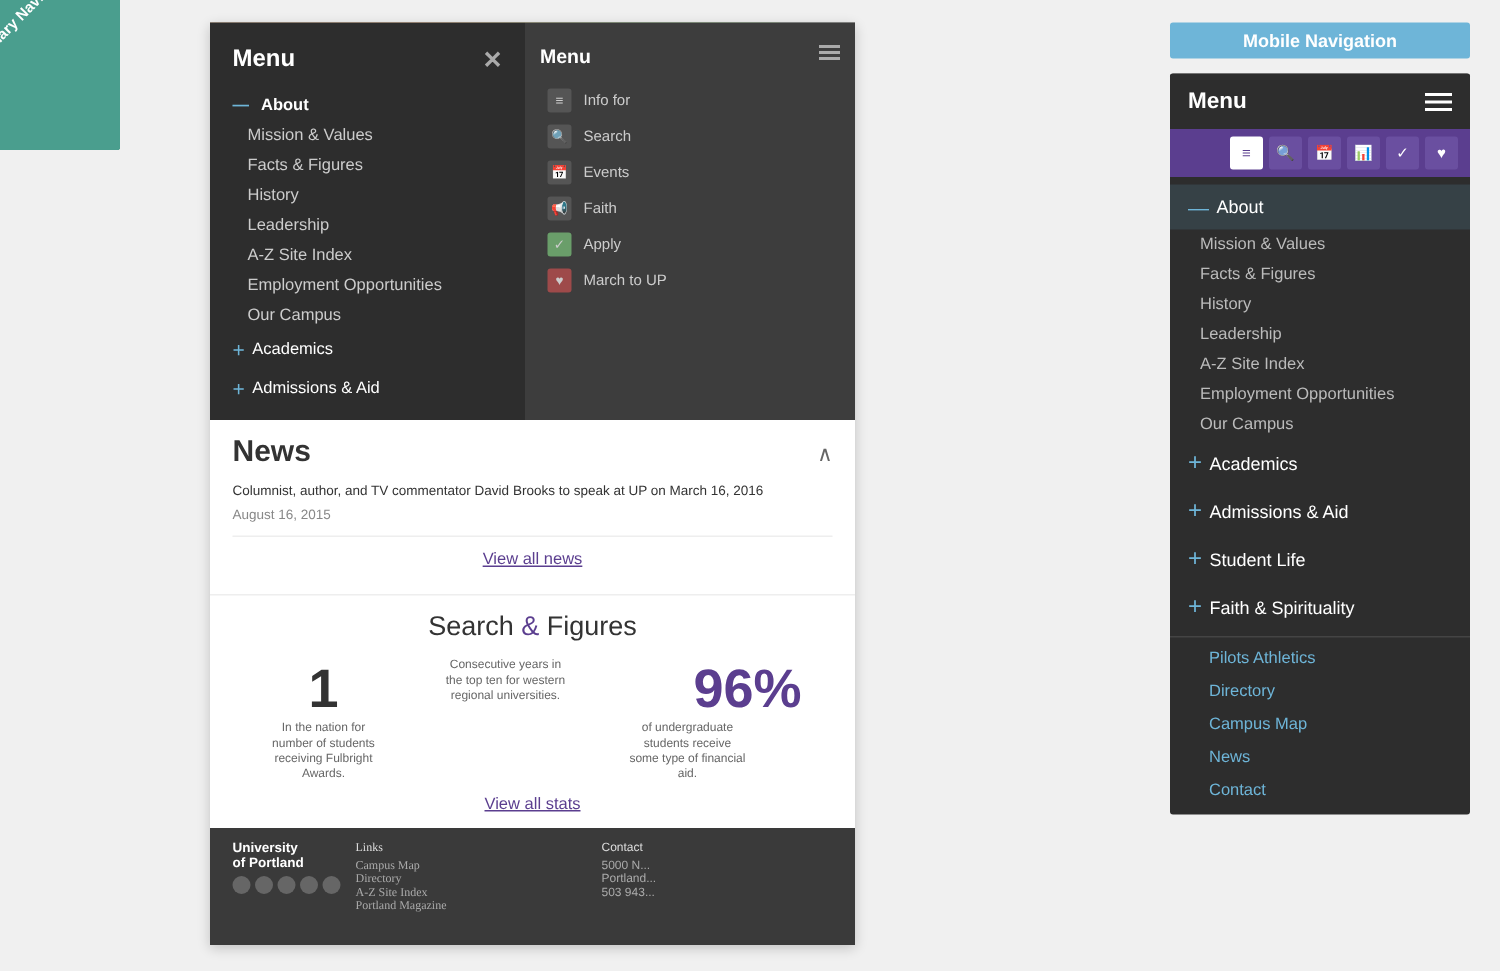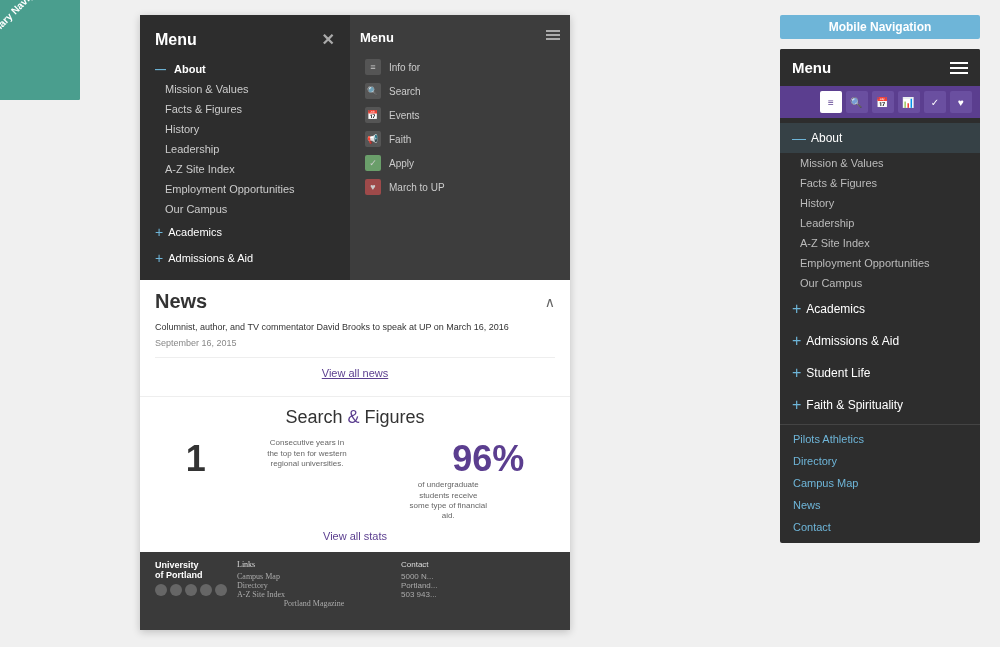--- a/index.html
+++ b/index.html
@@ -175,20 +175,21 @@
     .fact-number.purple { color: #5B3E8F; margin-left: 44px; }
     .fact-desc {
       font-size: 8px;
       color: #666;
       max-width: 80px;
       line-height: 1.3;
     }
     .view-all-stats {
       color: #5B3E8F;
       font-size: 11px;
+      text-decoration: underline;
       cursor: pointer;
     }
 
     
     .site-footer {
       background: #3a3a3a;
       padding: 8px 15px;
       display: flex;
       gap: 10px;
       font-size: 8px;
@@ -394,21 +395,21 @@
       cursor: pointer;
       display: flex;
       align-items: center;
       gap: 5px;
     }
     .mobile-section-item .plus {
       color: #6eb5d8;
       font-size: 16px;
     }
     .mobile-blue-link {
-      padding: 5px 13px;
+      padding: 5px 26px;
       font-size: 11px;
       color: #6eb5d8;
       cursor: pointer;
     }
     .mobile-divider {
       height: 1px;
       background: #444;
       margin: 3px 0;
     }
   </style>
@@ -517,37 +518,38 @@
   </div>
 
   <div class="news-section">
     <div class="news-header">
       <span class="news-title">News</span>
       <span class="news-collapse">∧</span>
     </div>
     <div class="news-grid">
       <div class="news-item">
         <div class="news-item-text">Columnist, author, and TV commentator David Brooks to speak at UP on March 16, 2016</div>
-        <div class="news-item-date">September 16, 2015</div>
+        <div class="news-item-date">August 16, 2015</div>
       </div>
     </div>
     <div class="view-all-news">
       <a>View all news</a>
     </div>
   </div>
 
   <div class="facts-section">
     <div class="facts-title">
       <span>Search</span>
       <span class="ampersand"> &amp; </span>
       <span>Figures</span>
     </div>
     <div class="facts-grid">
       <div class="fact-item">
         <div class="fact-number">1</div>
+        <div class="fact-desc">In the nation for number of students receiving Fulbright Awards.</div>
       </div>
       <div class="fact-item">
         <div class="fact-desc">Consecutive years in the top ten for western regional universities.</div>
       </div>
       <div class="fact-item">
         <div class="fact-number purple">96%</div>
         <div class="fact-desc">of undergraduate students receive some type of financial aid.</div>
       </div>
     </div>
     <div class="view-all-stats">View all stats</div>
@@ -563,21 +565,21 @@
         <div style="width:12px;height:12px;background:#666;border-radius:50%;"></div>
         <div style="width:12px;height:12px;background:#666;border-radius:50%;"></div>
         <div style="width:12px;height:12px;background:#666;border-radius:50%;"></div>
       </div>
     </div>
     <div class="footer-links">
       <div style="color:#ddd;margin-bottom:3px;">Links</div>
       <div style="cursor:pointer;">Campus Map</div>
       <div style="cursor:pointer;">Directory</div>
       <div style="cursor:pointer;">A-Z Site Index</div>
-      <div style="cursor:pointer;text-align:center;">Portland Magazine</div>
+      <div style="cursor:pointer;">Portland Magazine</div>
       <div style="cursor:pointer;margin-top:32px;">Employment</div>
     </div>
     <div class="footer-contact">
       <div style="color:#ddd;margin-bottom:3px;">Contact</div>
       <div>5000 N...</div>
       <div>Portland...</div>
       <div>503 943...</div>
     </div>
   </div>
 </div>

